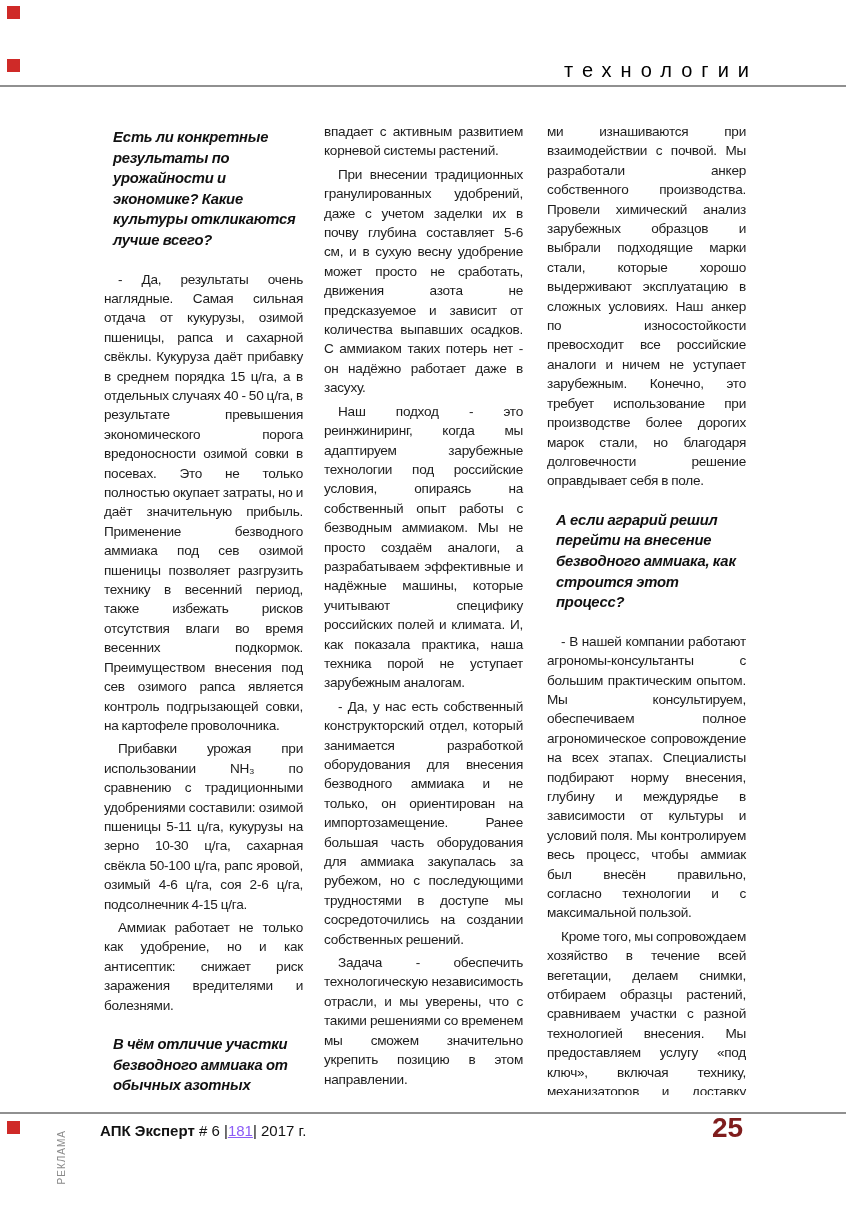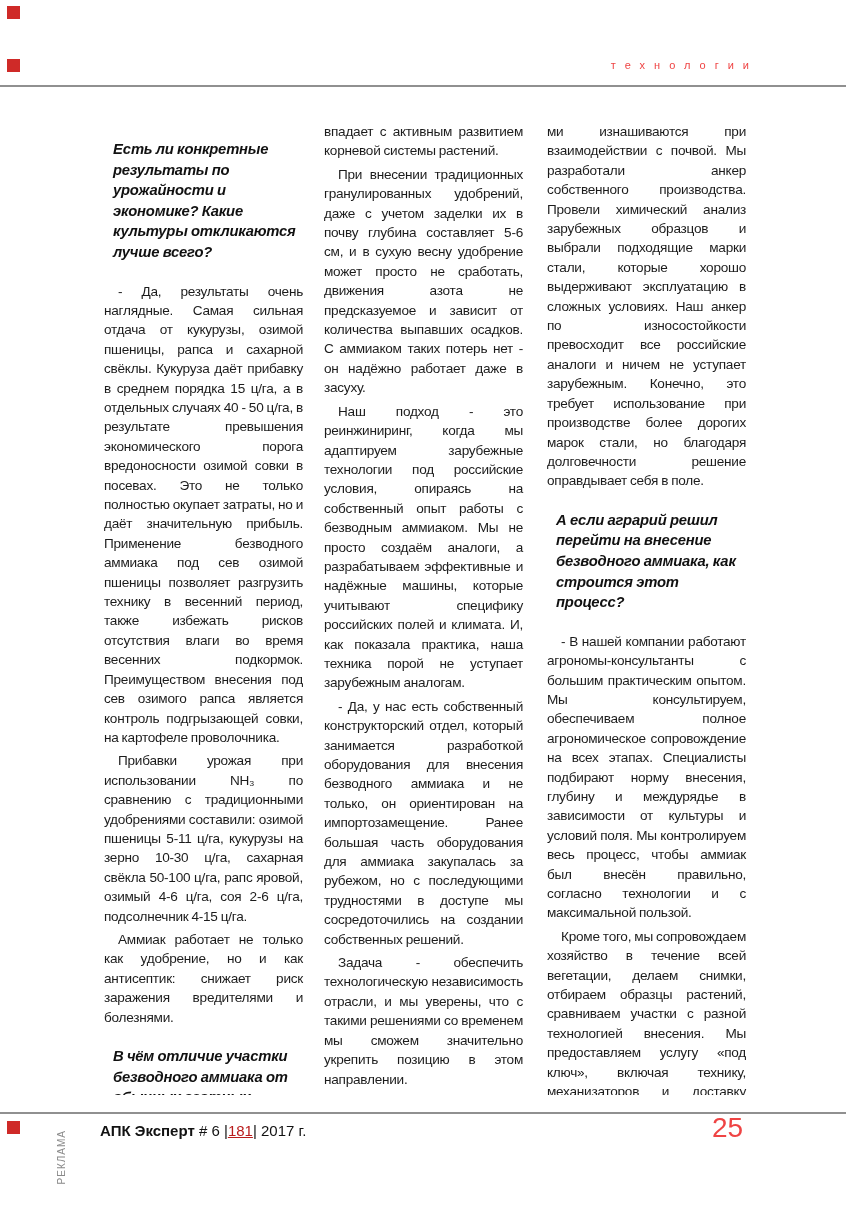--- a/index.html
+++ b/index.html
@@ -18,24 +18,24 @@
   .red-marker { position: absolute; width: 13px; height: 13px; background: #cf2a28; left: 7px; }
   .red-marker.m1 { top: 6px; }
   .red-marker.m2 { top: 59px; }
   .red-marker.m3 { top: 1121px; }
 
   
   .rubric {
     position: absolute;
     top: 59px;
     right: 88px;
-    font-size: 11px;
+    font-size: 20px;
     font-weight: 400;
     letter-spacing: 9px;
-    color: #ef4444;
+    color: #000000;
     white-space: nowrap;
   }
   .rule-top { position: absolute; top: 85px; left: 0; width: 846px; height: 2px; background: #909090; }
   .rule-bottom { position: absolute; top: 1112px; left: 0; width: 846px; height: 2px; background: #909090; }
 
   
   .columns { position: absolute; left: 100px; top: 118px; width: 651px; height: 977px; }
   .col {
     position: absolute;
     top: 0;
@@ -59,21 +59,21 @@
     font-size: 14.8px;
     line-height: 20.6px;
     font-weight: bold;
     font-style: italic;
     margin: 19px 0 19px 0;
     padding-left: 13px;
     text-align: left;
     letter-spacing: -0.2px;
     color: #111;
   }
-  .col h3:first-child { margin-top: 21px; }
+  .col h3:first-child { margin-top: 9px; }
 
   
   .reklama {
     position: absolute;
     left: 56px;
     top: 1130px;
     writing-mode: vertical-rl;
     transform: rotate(180deg);
     font-size: 10px;
     letter-spacing: 1px;
@@ -81,28 +81,28 @@
   }
   .footer-line {
     position: absolute;
     left: 100px;
     top: 1122px;
     font-size: 15px;
     color: #121212;
     white-space: nowrap;
   }
   .footer-line .mag { font-weight: bold; }
-  .footer-line .red { color: #b91c1c; text-decoration: underline; }
+  .footer-line .red { color: #8b5cf6; text-decoration: underline; }
   .page-number {
     position: absolute;
     left: 712px;
     top: 1112px;
     font-size: 28px;
-    font-weight: 400;
-    color: #ef4444;
+    font-weight: 700;
+    color: #7f1d1d;
   }
 </style>
 </head>
 <body>
 
 <div class="page">
 
   <div class="red-marker m1"></div>
   <div class="red-marker m2"></div>
   <div class="red-marker m3"></div>

